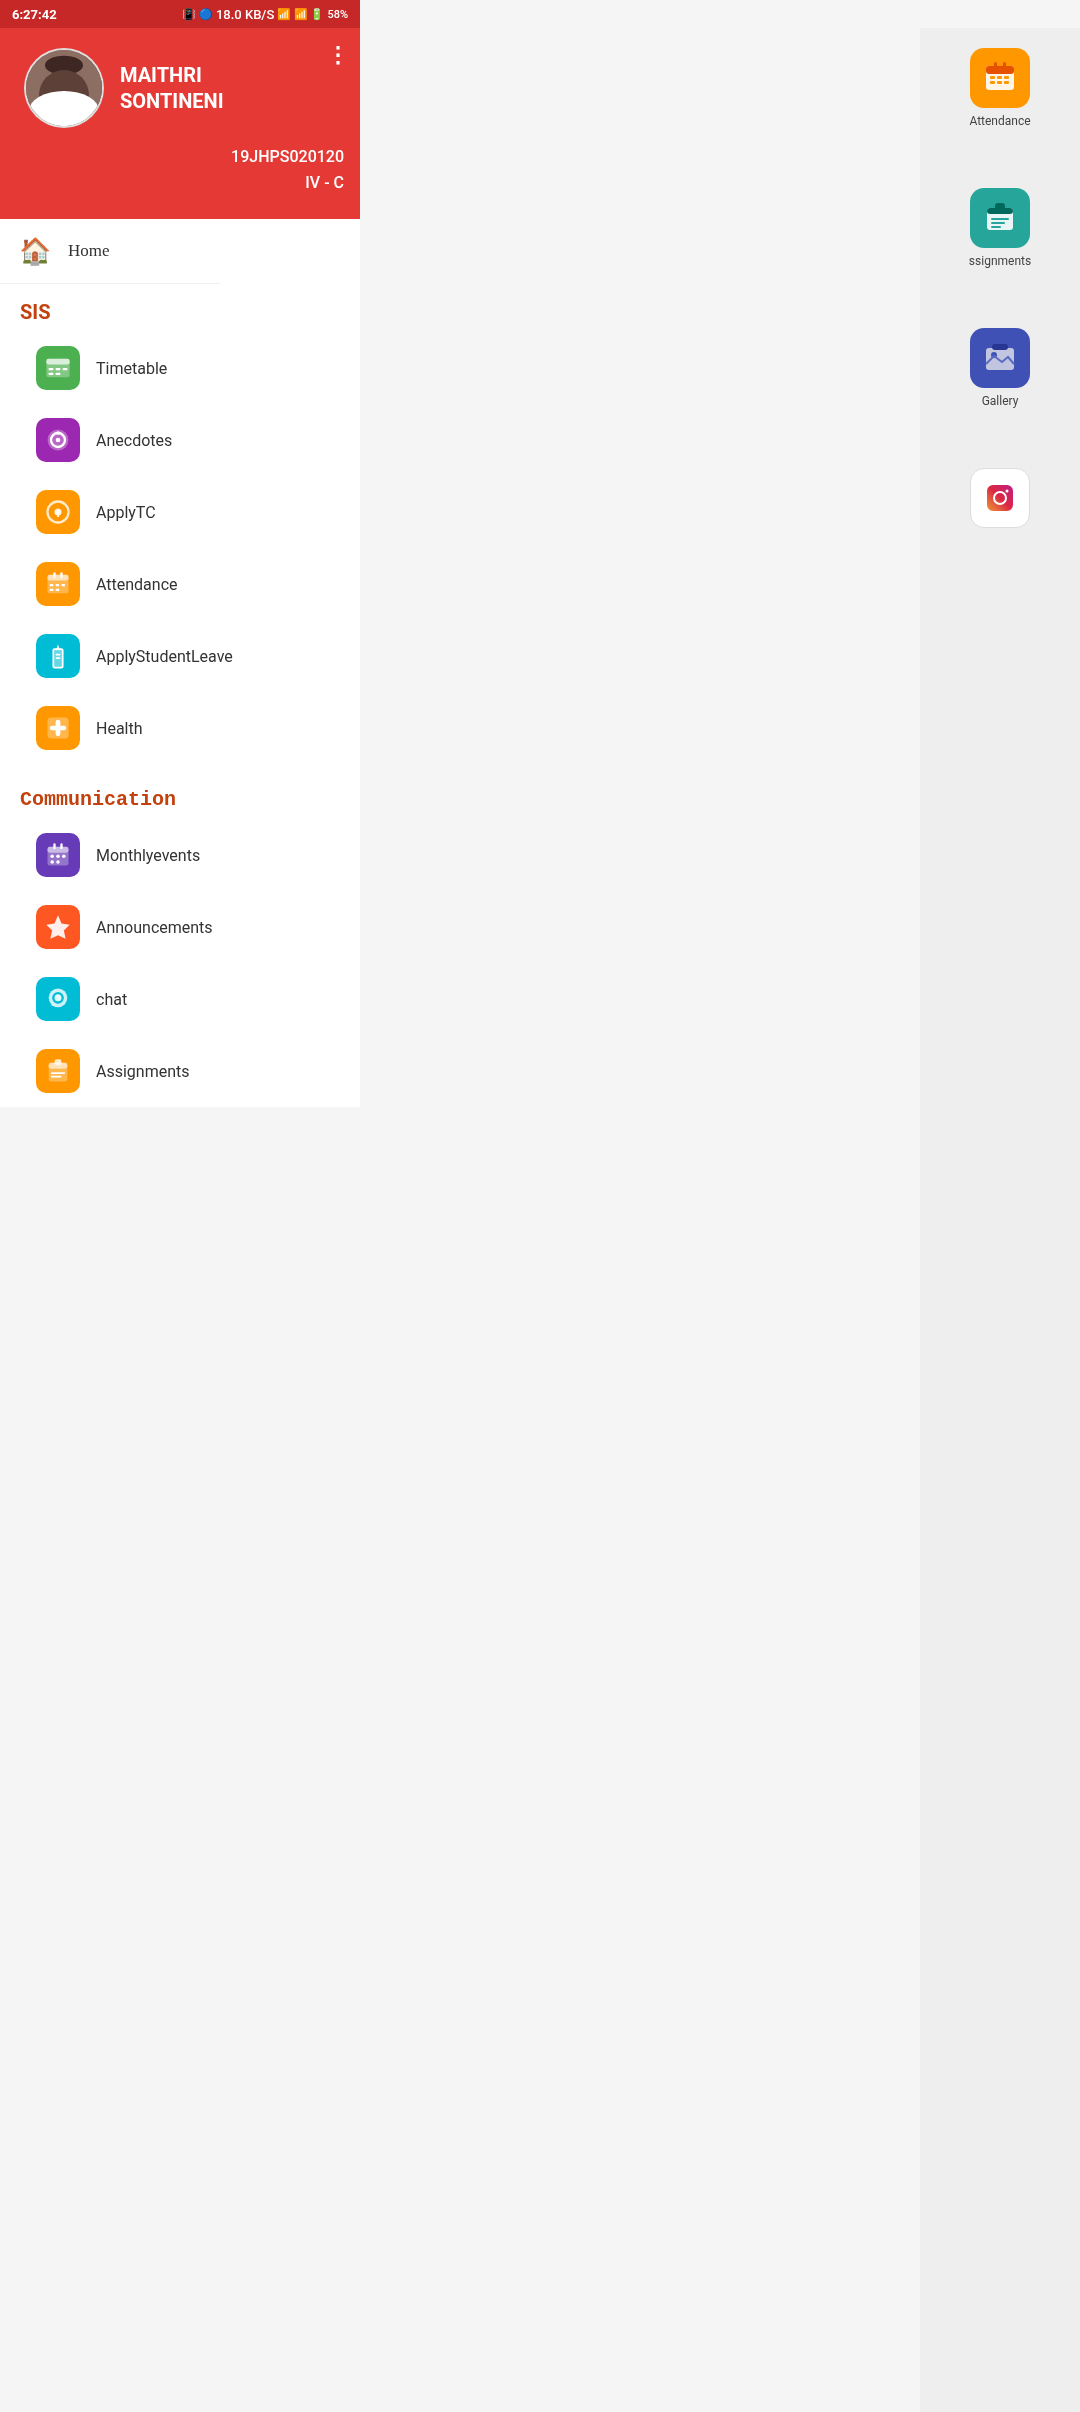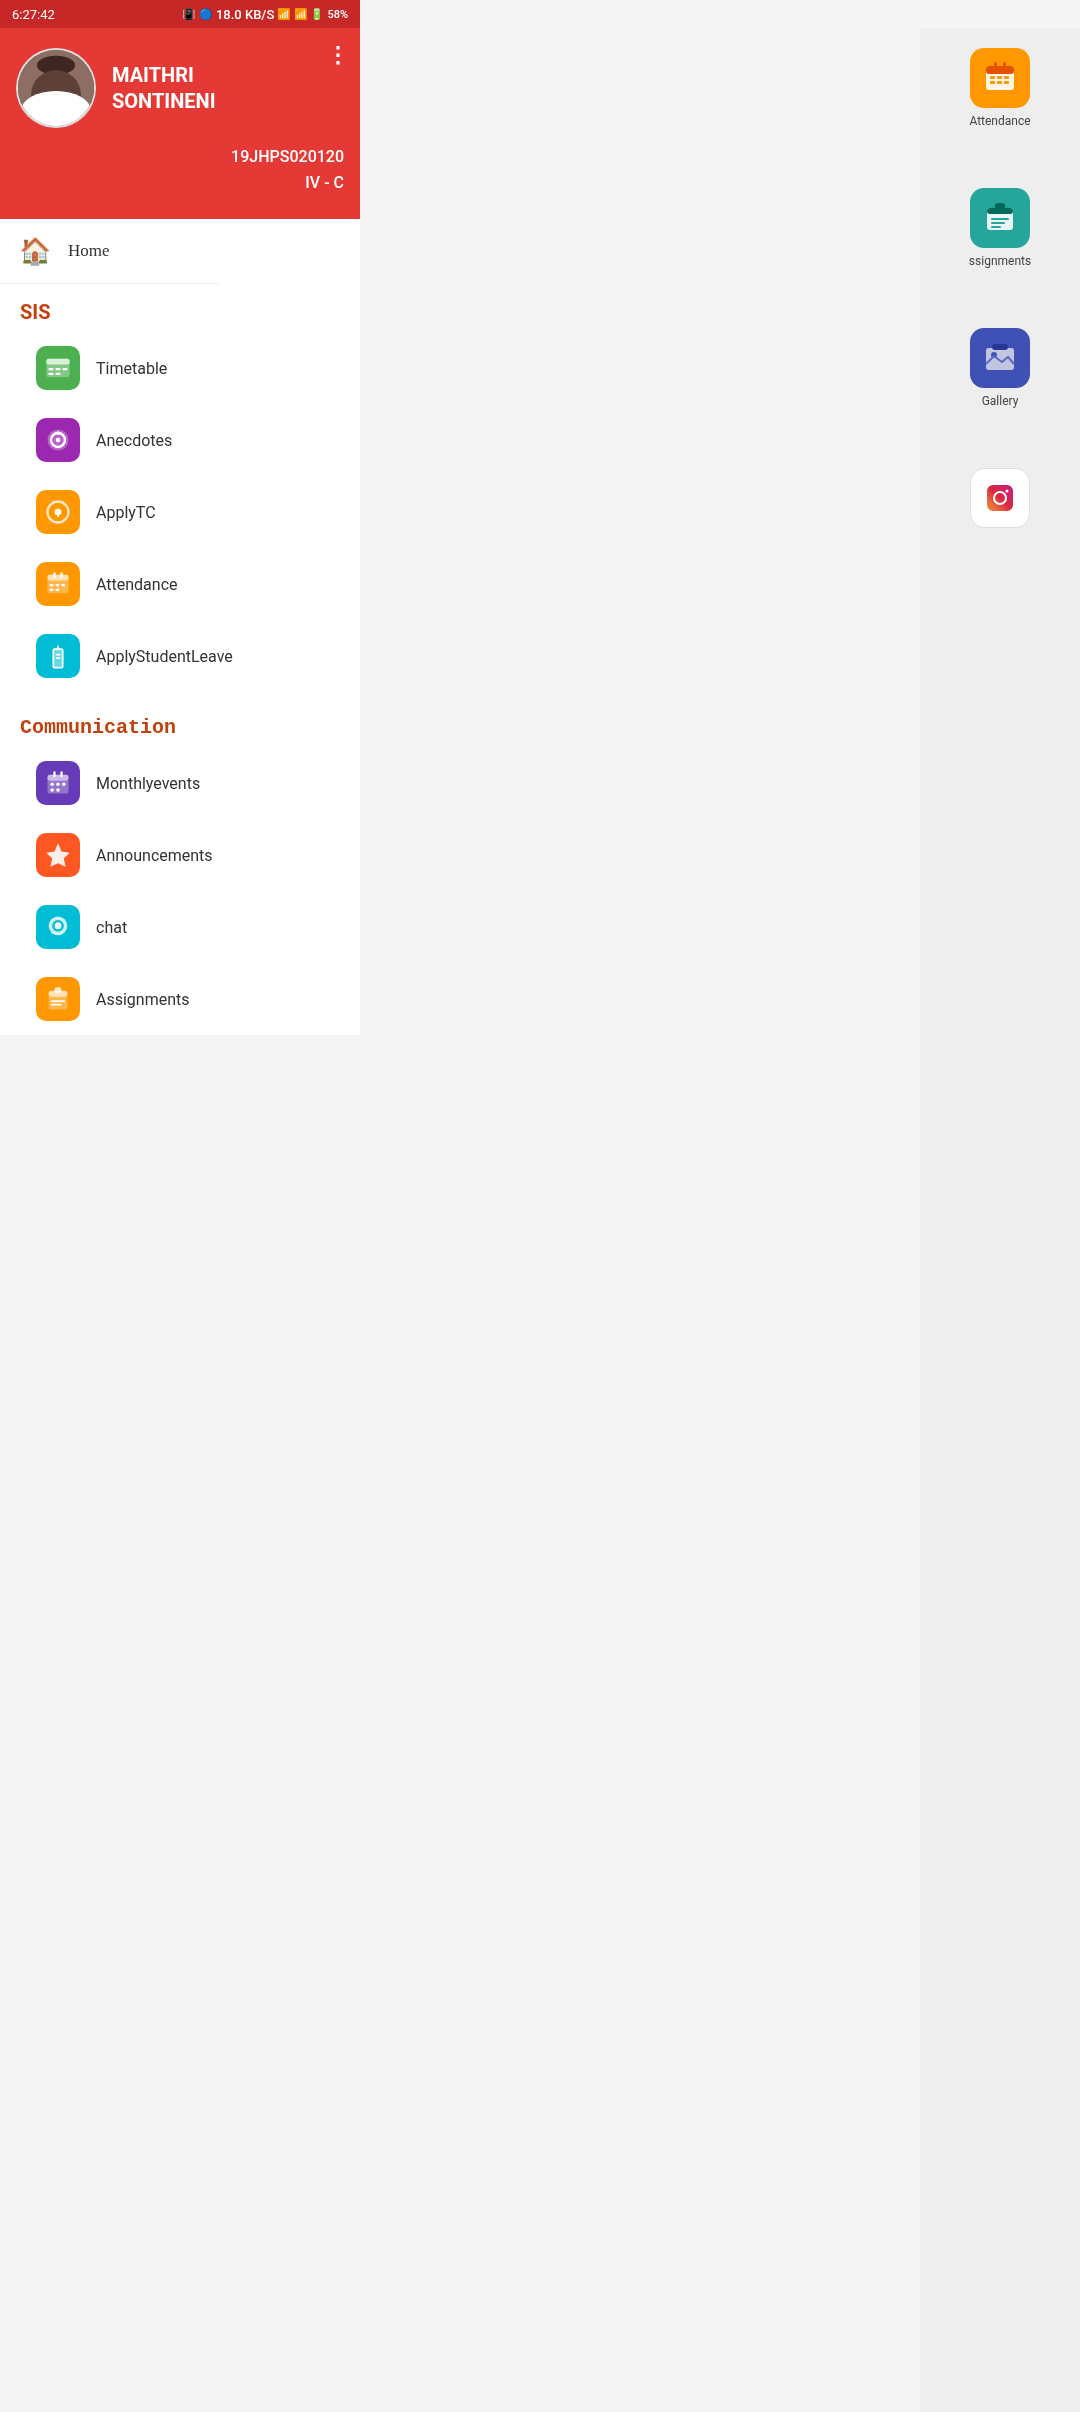--- a/index.html
+++ b/index.html
@@ -26,34 +26,34 @@
       display: flex;
       align-items: center;
       justify-content: space-between;
       padding: 0 12px;
       font-size: 13px;
       font-weight: 500;
     }
 
     .status-left {
       font-size: 13px;
-      font-weight: 400;
+      font-weight: 700;
     }
 
     .status-right {
       display: flex;
       align-items: center;
       gap: 3px;
       font-size: 11px;
     }
 
     
     .profile-header {
       background: #e53935;
-      padding: 20px 16px 24px 16px;
+      padding: 20px 16px 24px 24px;
       display: flex;
       flex-direction: column;
       position: relative;
     }
 
     .profile-top {
       display: flex;
       align-items: center;
       gap: 16px;
       margin-bottom: 16px;
@@ -456,20 +456,30 @@
           <path d="M12 2 L14 8 L12 6 L10 8 Z" fill="white" opacity="0.9"></path>
           <rect x="8" y="6" width="8" height="16" rx="1" fill="white" opacity="0.4"></rect>
           <rect x="8" y="6" width="8" height="16" rx="1" fill="none" stroke="white" stroke-width="1.5"></rect>
           <rect x="10" y="10" width="4" height="1.5" rx="0.5" fill="white"></rect>
           <rect x="10" y="13" width="4" height="1.5" rx="0.5" fill="white"></rect>
         </svg>
       </div>
       <span class="menu-label">ApplyStudentLeave</span>
     </div>
 
+    <div class="menu-item">
+      <div class="menu-icon icon-health">
+        <svg class="icon-svg" viewBox="0 0 24 24" xmlns="http://www.w3.org/2000/svg">
+          <rect x="3" y="3" width="18" height="18" rx="3" fill="white" opacity="0.3"></rect>
+          <rect x="10" y="5" width="4" height="14" rx="2" fill="white"></rect>
+          <rect x="5" y="10" width="14" height="4" rx="2" fill="white"></rect>
+        </svg>
+      </div>
+      <span class="menu-label">Health</span>
+    </div>
 
     <div class="section-header" style="margin-top: 8px; font-family: Liberation Mono, monospace;">
       <span class="section-title">Communication</span>
     </div>
 
     <div class="menu-item">
       <div class="menu-icon icon-monthlyevents">
         <svg class="icon-svg" viewBox="0 0 24 24" xmlns="http://www.w3.org/2000/svg">
           <rect x="3" y="5" width="18" height="16" rx="2" fill="white" opacity="0.3"></rect>
           <rect x="3" y="5" width="18" height="5" rx="2" fill="white" opacity="0.5"></rect>

